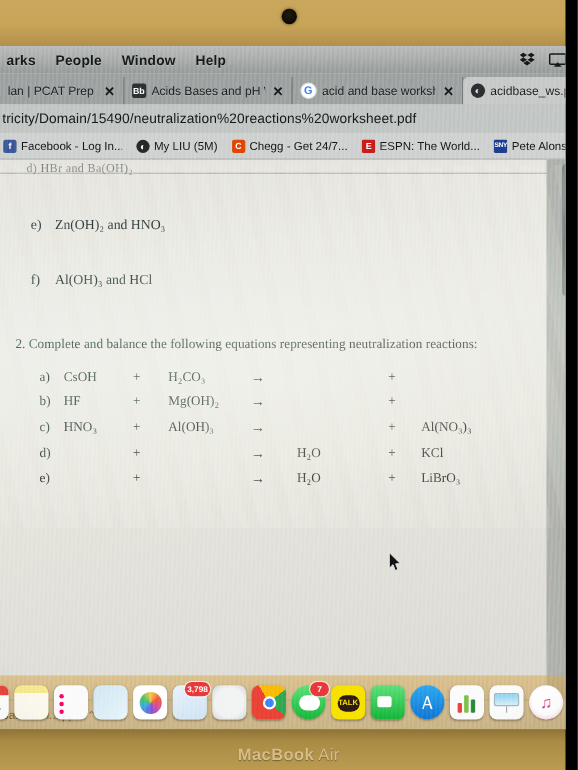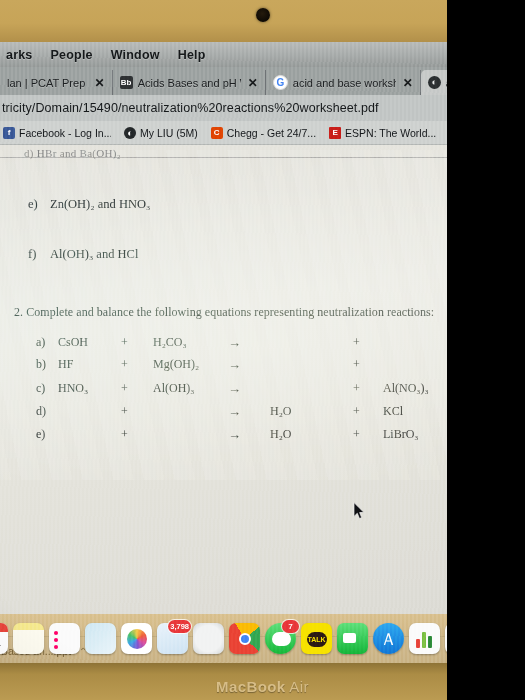--- a/index.html
+++ b/index.html
@@ -1,20 +1,20 @@
 <!DOCTYPE html>
 <html><head>
 <meta charset="utf-8">
 <title>Chrome PDF Worksheet Photo</title>
 <style>
   html,body{margin:0;padding:0;background:#000;}
   body{width:525px;height:700px;overflow:hidden;
        font-family:"Liberation Sans",sans-serif;}
 
-  #shot{position:relative;width:447px;height:700px;overflow:hidden;
+  #shot{position:relative;width:514px;height:700px;overflow:hidden;
         background:#0c4a6e;}
 
   
   .bezel-top{position:absolute;left:0;top:0;width:525px;height:42px;
      background:linear-gradient(180deg,#c9a75c 0%,#c7a458 55%,#b2904a 100%);}
   .webcam{position:absolute;left:256px;top:8px;width:14px;height:14px;
      border-radius:50%;background:radial-gradient(circle at 45% 40%,#241a0c,#0d0904 70%);
      box-shadow:0 0 3px rgba(0,0,0,.55);}
   .bezel-bottom{position:absolute;left:0;top:663px;width:525px;height:37px;
      background:linear-gradient(180deg,#8e7336 0%,#ab8c45 30%,#bb9b52 100%);}

